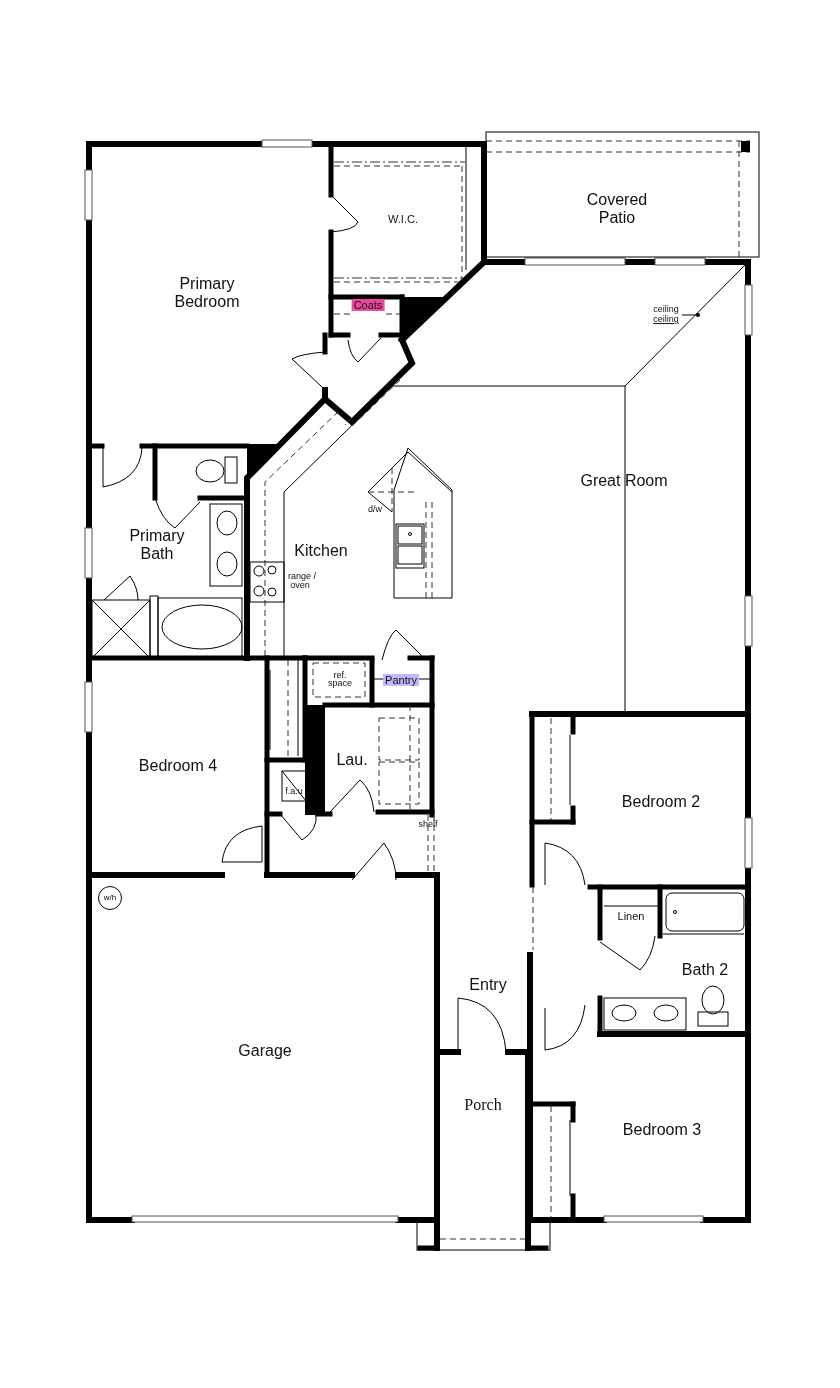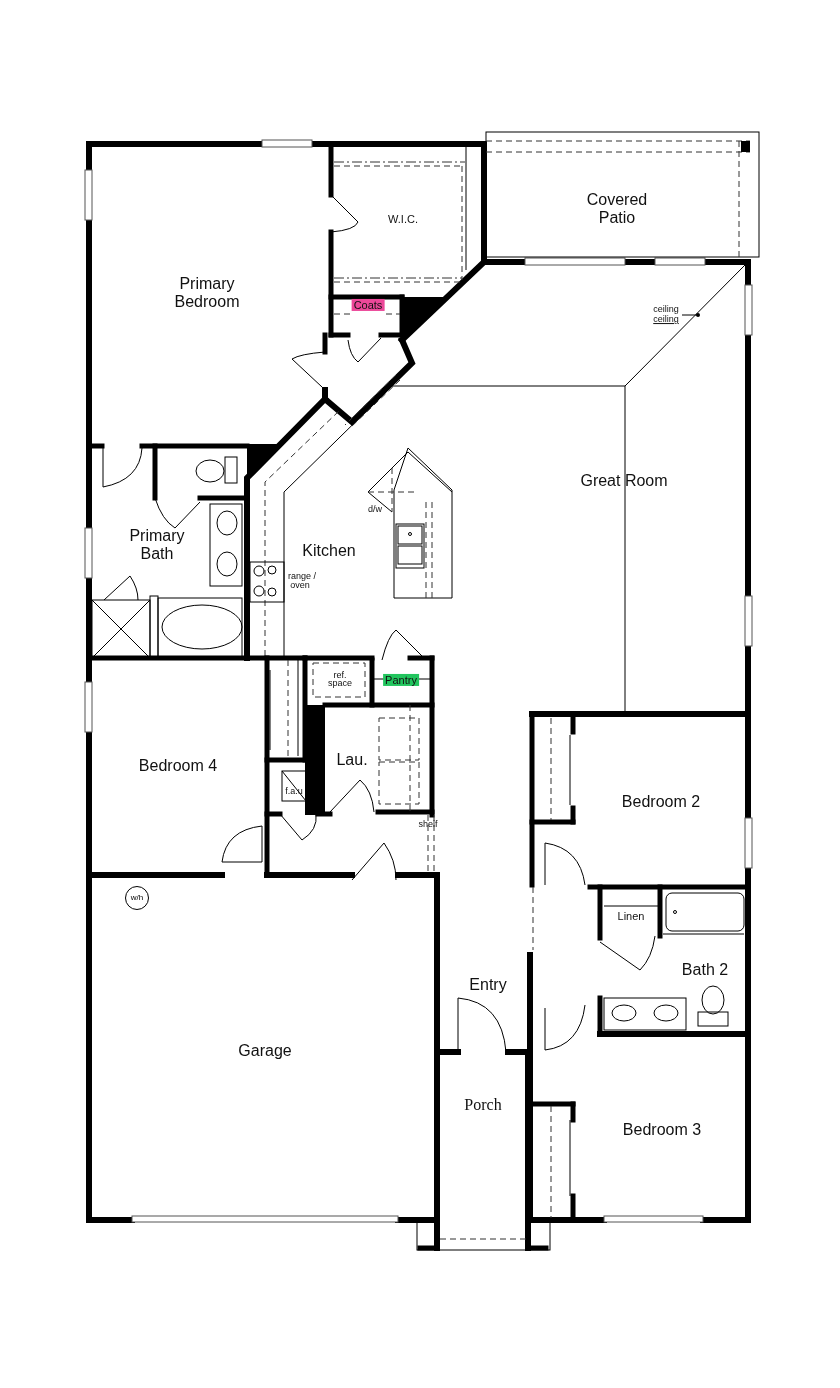--- a/index.html
+++ b/index.html
@@ -9,21 +9,21 @@
     .fill-black { fill: #000; }
     .thin { stroke: #000; fill: none; stroke-width: 1; }
     .dash { stroke: #333; fill: none; stroke-width: 1; stroke-dasharray: 6 4; }
     .dashdot { stroke: #333; fill: none; stroke-width: 1; stroke-dasharray: 10 3 2 3; }
     .win { stroke: #555; fill: #fff; stroke-width: 1; }
     .door-swing { stroke: #000; fill: none; stroke-width: 1; }
     .label { position: absolute; font-family: "Liberation Sans", sans-serif; color: #111; text-align: center; line-height: 1.1; white-space: nowrap; transform: translate(-50%, -50%); }
     .lg { font-size: 16px; }
     .sm { font-size: 11px; }
     .xs { font-size: 9px; }
-    .wh { position: absolute; left: 98px; top: 886px; width: 22px; height: 22px; border: 1px solid #000; border-radius: 50%; font-family: "Liberation Sans", sans-serif; font-size: 8px; line-height: 22px; text-align: center; margin-left: 27px; }
+    .wh { position: absolute; left: 98px; top: 886px; width: 22px; height: 22px; border: 1px solid #000; border-radius: 50%; font-family: "Liberation Sans", sans-serif; font-size: 8px; line-height: 22px; text-align: center; }
   </style>
 </head>
 <body>
 
 <svg id="plan" viewBox="0 0 840 1388" xmlns="http://www.w3.org/2000/svg">
 
   <g>
 
     <line class="wall" stroke-width="6" x1="89" y1="144" x2="89" y2="1220"></line>
 
@@ -261,29 +261,29 @@
 
 <div class="label lg" style="left:207px;top:284px;">Primary</div>
 <div class="label lg" style="left:207px;top:302px;text-align:center;">Bedroom</div>
 <div class="label sm" style="left:403px;top:219px;">W.I.C.</div>
 <div class="label sm" style="left:368px;top:305px;background:#ec4899;padding:0 2px;">Coats</div>
 <div class="label lg" style="left:617px;top:200px;">Covered</div>
 <div class="label lg" style="left:617px;top:218px;">Patio</div>
 <div class="label xs" style="left:666px;top:310px;">ceiling</div>
 <div class="label xs" style="left:666px;top:320px;text-decoration:underline;">ceiling</div>
 <div class="label lg" style="left:624px;top:481px;">Great Room</div>
-<div class="label lg" style="left:329px;top:551px;">Kitchen</div>
+<div class="label lg" style="left:321px;top:551px;">Kitchen</div>
 <div class="label xs" style="left:375px;top:510px;">d/w</div>
 <div class="label xs" style="left:302px;top:577px;">range /</div>
 <div class="label xs" style="left:300px;top:586px;">oven</div>
 <div class="label lg" style="left:157px;top:536px;">Primary</div>
 <div class="label lg" style="left:157px;top:554px;">Bath</div>
 <div class="label xs" style="left:340px;top:676px;">ref.</div>
 <div class="label xs" style="left:340px;top:684px;">space</div>
-<div class="label sm" style="left:401px;top:680px;background:#22c55e;padding:0 2px;">Pantry</div>
+<div class="label sm" style="left:401px;top:680px;background:#c4b5fd;padding:0 2px;">Pantry</div>
 <div class="label lg" style="left:178px;top:766px;">Bedroom 4</div>
 <div class="label lg" style="left:352px;top:760px;">Lau.</div>
 <div class="label xs" style="left:294px;top:792px;">f.a.u</div>
 <div class="label xs" style="left:402px;top:825px;margin-left:26px;">shelf</div>
 <div class="wh">w/h</div>
 <div class="label lg" style="left:661px;top:802px;">Bedroom 2</div>
 <div class="label sm" style="left:631px;top:916px;">Linen</div>
 <div class="label lg" style="left:705px;top:970px;">Bath 2</div>
 <div class="label lg" style="left:488px;top:985px;">Entry</div>
 <div class="label lg" style="left:265px;top:1051px;">Garage</div>

